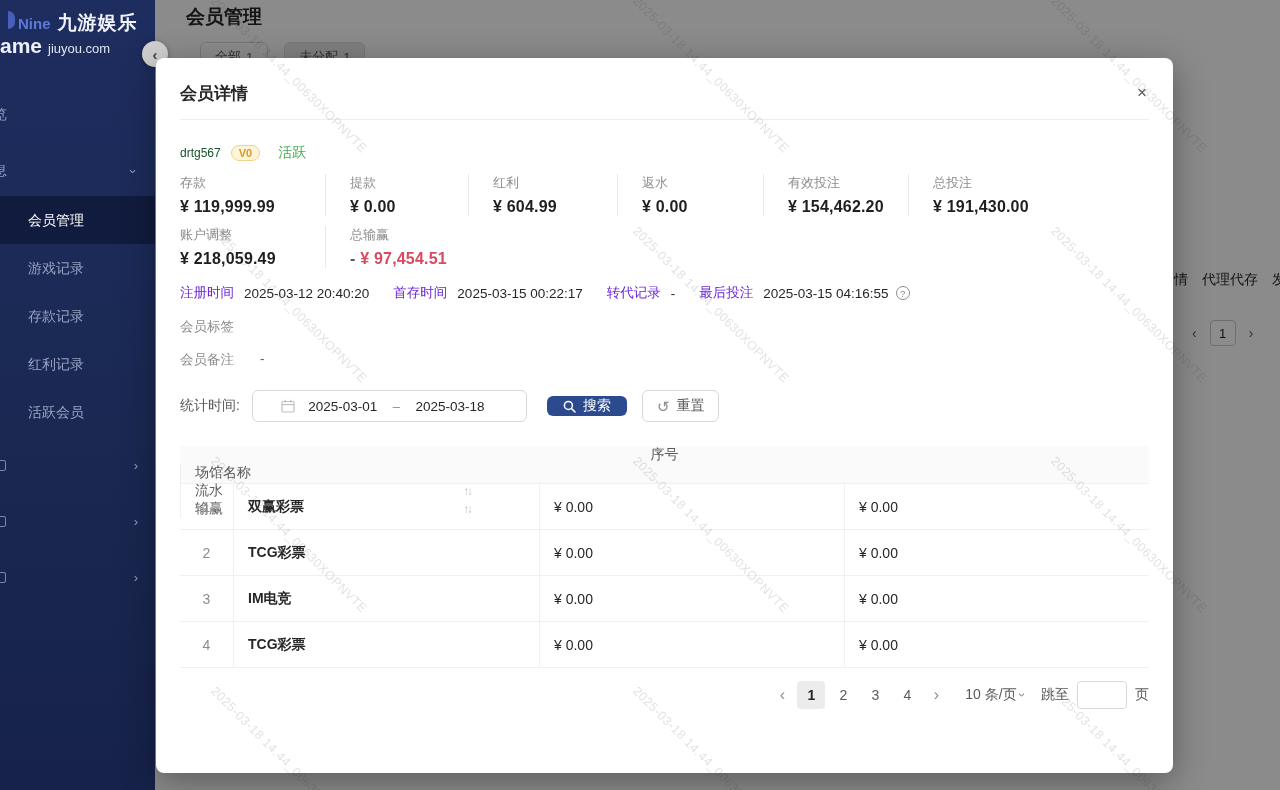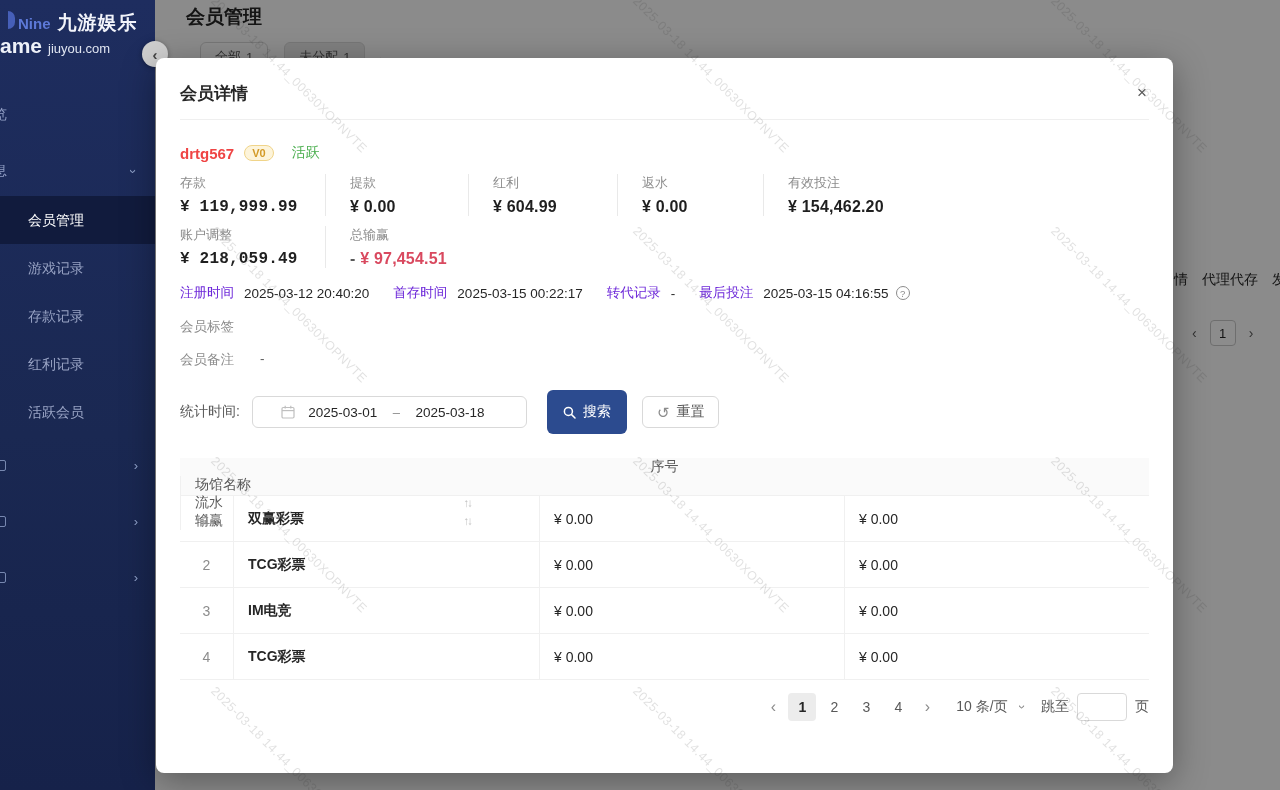--- a/index.html
+++ b/index.html
@@ -50,28 +50,28 @@
   .overlay { position:absolute; left:155px; top:0; right:0; bottom:0; background:rgba(0,0,0,0.45); z-index:30; }
 
   
   .modal { position:absolute; left:156px; top:58px; width:1017px; height:715px; background:#fff; z-index:40;
            border-radius:8px; box-shadow:0 8px 34px rgba(0,0,0,.35); padding:0 24px; }
   .m-header { padding:24px 0 14px; border-bottom:1px solid #efefef; }
   .m-title { font-size:17px; font-weight:700; color:#262626; }
   .m-close { position:absolute; right:26px; top:26px; font-size:17px; color:#595959; cursor:pointer; line-height:1; }
 
   .member-row { margin-top:24px; display:flex; align-items:center; }
-  .member-name { font-size:15px; font-weight:700; color:#ef4444; }
+  .member-name { font-size:12px; font-weight:400; color:#14532d; }
   .member-badge { margin-left:10px; font-size:11px; font-weight:700; color:#d39a27; background:#fdf4da;
                   border:1px solid #f0d globals; border:1px solid #f0d489; border-radius:10px; padding:1px 7px; }
   .member-status { margin-left:18px; font-size:14px; color:#4caf50; }
 
   .stats-row { display:flex; margin-top:12px; }
   .stat-cell { padding-left:24px; border-left:1px solid #e9e9e9; }
-  .stat-cell.first { padding-left:0; border-left:none;font-family:Liberation Mono, monospace; }
+  .stat-cell.first { padding-left:0; border-left:none; }
   .stat-label { font-size:13px; color:#8c8c8c; margin-bottom:6px; }
   .stat-value { font-size:16px; font-weight:700; color:#1f1f1f; letter-spacing:.2px; }
   .w1{width:145px}.w2{width:143px}.w3{width:149px}.w4{width:146px}.w5{width:145px}.w6{flex:1}
   .stats-row2 { display:flex; margin-top:10px; }
   .neg-prefix { color:#595959; }
   .neg-amount { color:#d9495f; }
 
   .status-row { margin-top:20px; font-size:14px; display:flex; align-items:center; }
   .status-label { color:#8c8c8c; }
   .status-value { color:#cf3a52; margin-left:30px; }
@@ -87,21 +87,21 @@
   .note-row { margin-top:15px; font-size:13.5px; display:flex; }
   .note-value { color:#595959; margin-left:26px; }
 
   .filter-row { margin-top:21px; display:flex; align-items:center; }
   .filter-label { font-size:14px; color:#595959; }
   .date-range { margin-left:12px; width:275px; height:32px; border:1px solid #d9d9d9; border-radius:6px;
                 display:flex; align-items:center; padding:0 28px; background:#fff; }
   .date-range .cal { flex:0 0 auto; display:flex; }
   .date-part { flex:1; text-align:center; font-size:13.5px; color:#262626; }
   .date-sep { color:#8c8c8c; font-size:13px; padding:0 2px; }
-  .btn-search { margin-left:20px; height:44px; padding:0 16px; background:#2c4b8f; border:none; border-radius:6px;
+  .btn-search { margin-left:20px; height:20px; padding:0 16px; background:#2c4b8f; border:none; border-radius:6px;
                 color:#fff; font-size:14px; display:flex; align-items:center; gap:7px; cursor:pointer; }
   .btn-reset { margin-left:15px; height:32px; padding:0 14px; background:#fff; border:1px solid #d9d9d9; border-radius:6px;
                 color:#595959; font-size:14px; display:flex; align-items:center; gap:7px; cursor:pointer; }
   .reset-glyph { font-size:15px; line-height:1; color:#8c8c8c; }
 
   
   .vtable { margin-top:24px; width:969px; font-size:14px; }
   .thead { display:flex; background:#fafafa; height:38px; align-items:center; color:#595959; border-bottom:1px solid #f0f0f0;flex-direction:column; }
   .trow { display:flex; height:46px; align-items:center; border-bottom:1px solid #f0f0f0; color:#262626; }
   .c-no { width:53px; text-align:center; color:#595959; }
@@ -111,21 +111,21 @@
   .c-win { flex:1; }
   .venue-name { font-weight:700; }
   .sort-icon { color:#bfbfbf; font-size:11.5px; letter-spacing:-2px; margin-right:2px; }
   .trow .c-no { color:#8c8c8c; }
 
   
   .pager { margin-top:13px; display:flex; justify-content:flex-end; align-items:center; font-size:14px; color:#595959; }
   .pg-arrow { width:26px; height:28px; display:flex; align-items:center; justify-content:center; color:#8c8c8c; font-size:16px; cursor:pointer; }
   .pg-num { min-width:28px; height:28px; display:flex; align-items:center; justify-content:center; border-radius:4px; margin:0 2px; cursor:pointer; }
   .pg-num.active { background:#ececec; color:#262626; font-weight:700; }
-  .pg-size { margin-left:16px; display:flex; gap:11px; cursor:pointer; }
+  .pg-size { margin-left:16px; display:flex; gap:2px; cursor:pointer; }
   .caret-down { display:inline-block; transform:rotate(90deg); color:#8c8c8c; font-size:13px; }
   .pg-jump { margin-left:18px; display:flex; align-items:center; gap:8px; }
   .pg-jump input { width:50px; height:28px; border:1px solid #d9d9d9; border-radius:4px; outline:none; padding:0 6px; font-size:13px; }
 
   
   .wm-layer { position:absolute; left:0; top:0; width:1280px; height:790px; z-index:50; pointer-events:none; overflow:hidden; }
   .wm { position:absolute; font-size:12.5px; color:rgba(40,40,40,0.14); white-space:nowrap;
         transform:rotate(45deg); transform-origin:0 0; letter-spacing:.5px; }
 </style>
 </head>
@@ -231,20 +231,24 @@
         <div class="stat-label">红利</div>
         <div class="stat-value">¥ 604.99</div>
       </div>
       <div class="stat-cell w4">
         <div class="stat-label">返水</div>
         <div class="stat-value">¥ 0.00</div>
       </div>
       <div class="stat-cell w5">
         <div class="stat-label">有效投注</div>
         <div class="stat-value">¥ 154,462.20</div>
+      </div>
+      <div class="stat-cell w6">
+        <div class="stat-label">总投注</div>
+        <div class="stat-value">¥ 191,430.00</div>
       </div>
     </div>
 
     <div class="stats-row2">
       <div class="stat-cell first w1">
         <div class="stat-label">账户调整</div>
         <div class="stat-value">¥ 218,059.49</div>
       </div>
       <div class="stat-cell w2">
         <div class="stat-label">总输赢</div>

